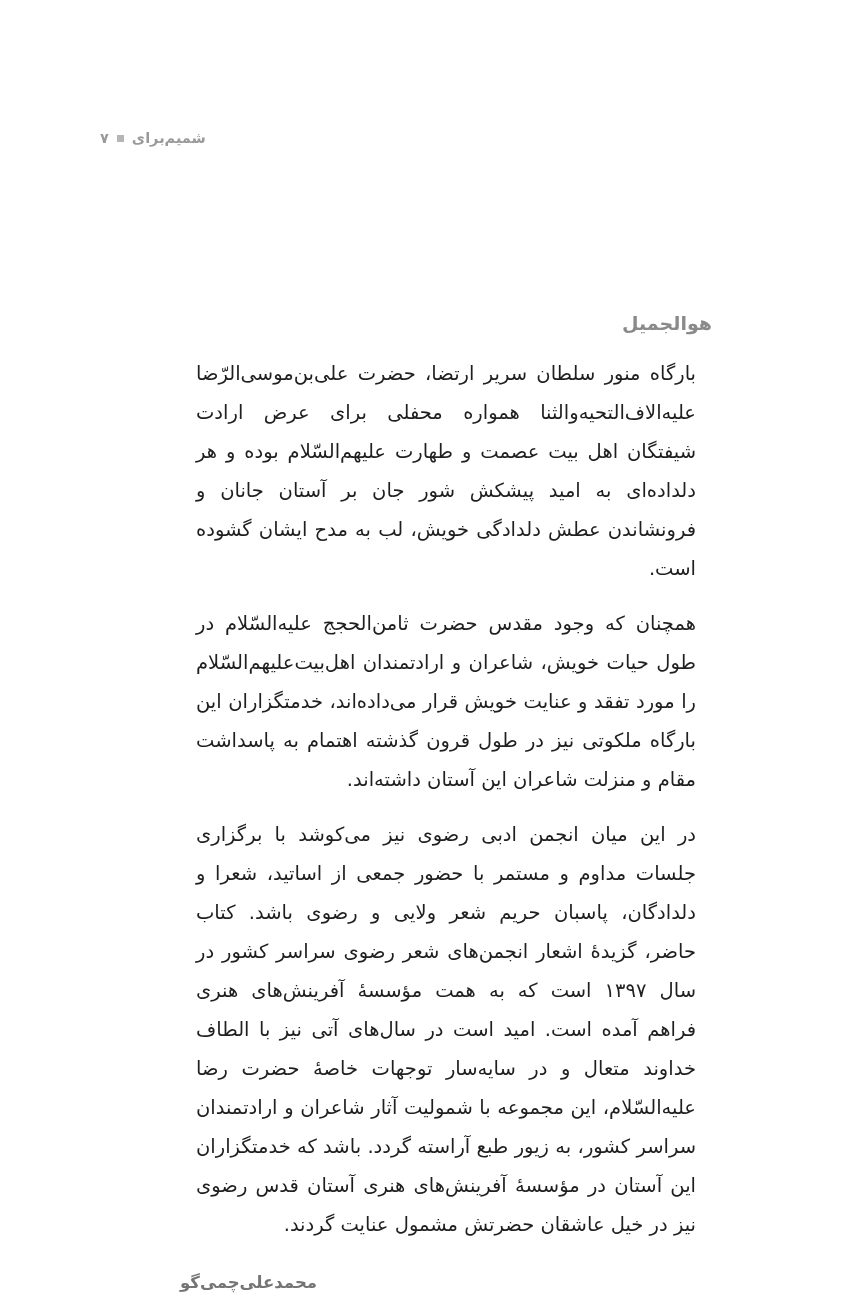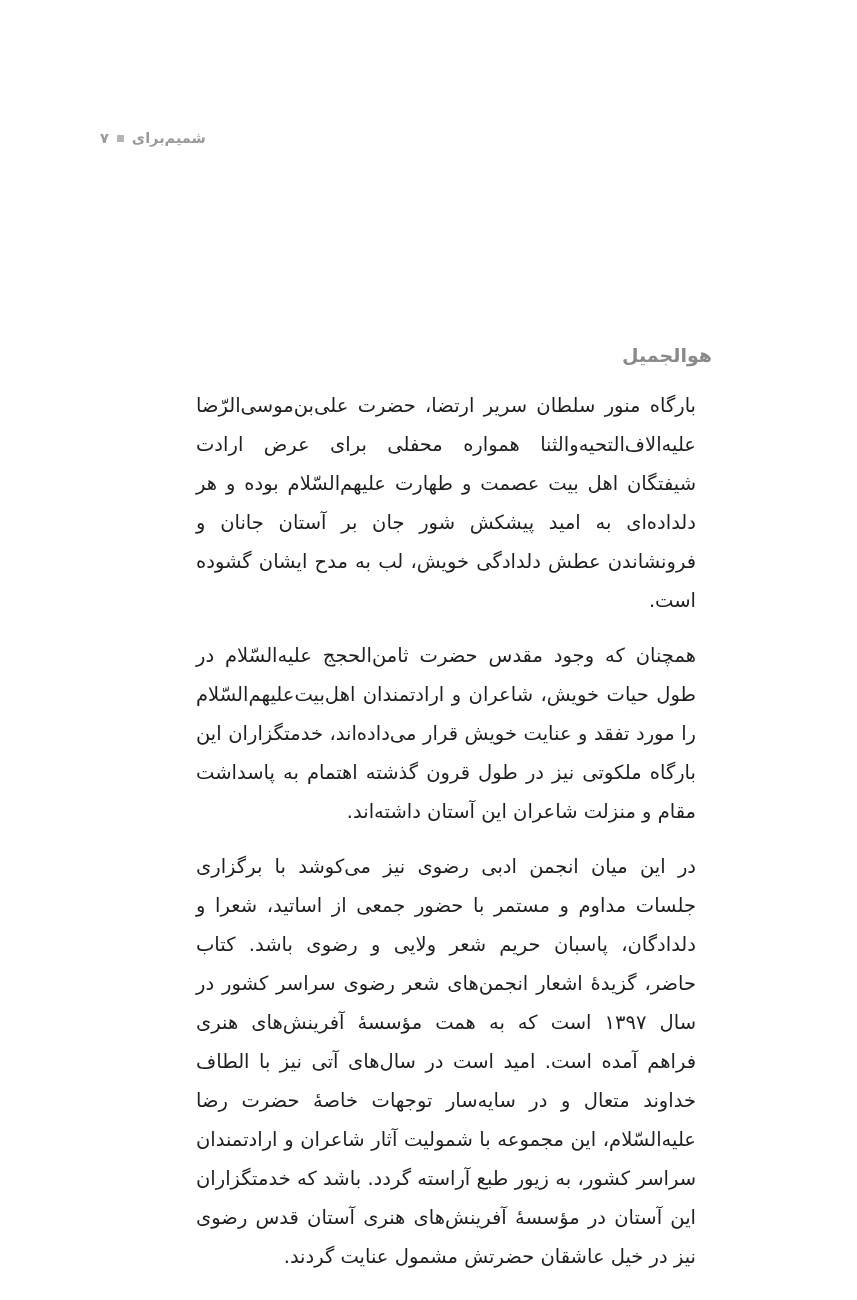--- a/index.html
+++ b/index.html
@@ -47,21 +47,20 @@
     width: 532px;
     direction: rtl;
   }
   .basmala-heading {
     color: #8a8a8a;
     font-weight: bold;
     font-size: 19px;
     line-height: 30px;
     text-align: right;
     margin-bottom: 10px;
-    margin-top: 32px;
   }
   .body-par {
     color: #1f1f1f;
     font-size: 19.5px;
     line-height: 39px;
     text-align: justify;
     text-justify: inter-word;
     margin: 16px;
   }
   .signature {
@@ -93,18 +92,19 @@
 
     <div class="basmala-heading">هوالجمیل</div>
 
     <p class="body-par">بارگاه منور سلطان سریر ارتضا، حضرت علی‌بن‌موسی‌الرّضا علیه‌الاف‌التحیه‌والثنا همواره محفلی برای عرض ارادت شیفتگان اهل بیت عصمت و طهارت علیهم‌السّلام بوده و هر دلداده‌ای به امید پیشکش شور جان بر آستان جانان و فرونشاندن عطش دلدادگی خویش، لب به مدح ایشان گشوده است.</p>
 
     <p class="body-par">همچنان که وجود مقدس حضرت ثامن‌الحجج علیه‌السّلام در طول حیات خویش، شاعران و ارادتمندان اهل‌بیت‌علیهم‌السّلام را مورد تفقد و عنایت خویش قرار می‌داده‌اند، خدمتگزاران این بارگاه ملکوتی نیز در طول قرون گذشته اهتمام به پاسداشت مقام و منزلت شاعران این آستان داشته‌اند.</p>
 
     <p class="body-par">در این میان انجمن ادبی رضوی نیز می‌کوشد با برگزاری جلسات مداوم و مستمر با حضور جمعی از اساتید، شعرا و دلدادگان، پاسبان حریم شعر ولایی و رضوی باشد. کتاب حاضر، گزیدهٔ اشعار انجمن‌های شعر رضوی سراسر کشور در سال ۱۳۹۷ است که به همت مؤسسهٔ آفرینش‌های هنری فراهم آمده است. امید است در سال‌های آتی نیز با الطاف خداوند متعال و در سایه‌سار توجهات خاصهٔ حضرت رضا علیه‌السّلام، این مجموعه با شمولیت آثار شاعران و ارادتمندان سراسر کشور، به زیور طبع آراسته گردد. باشد که خدمتگزاران این آستان در مؤسسهٔ آفرینش‌های هنری آستان قدس رضوی نیز در خیل عاشقان حضرتش مشمول عنایت گردند.</p>
 
     <div class="signature">
+      <div>محمدعلی‌چمی‌گو</div>
       <div>مدیر عامل مؤسسهٔ آفرینش‌های هنری</div>
     </div>
 
   </div>
 
 </div>
 
 </body></html>

